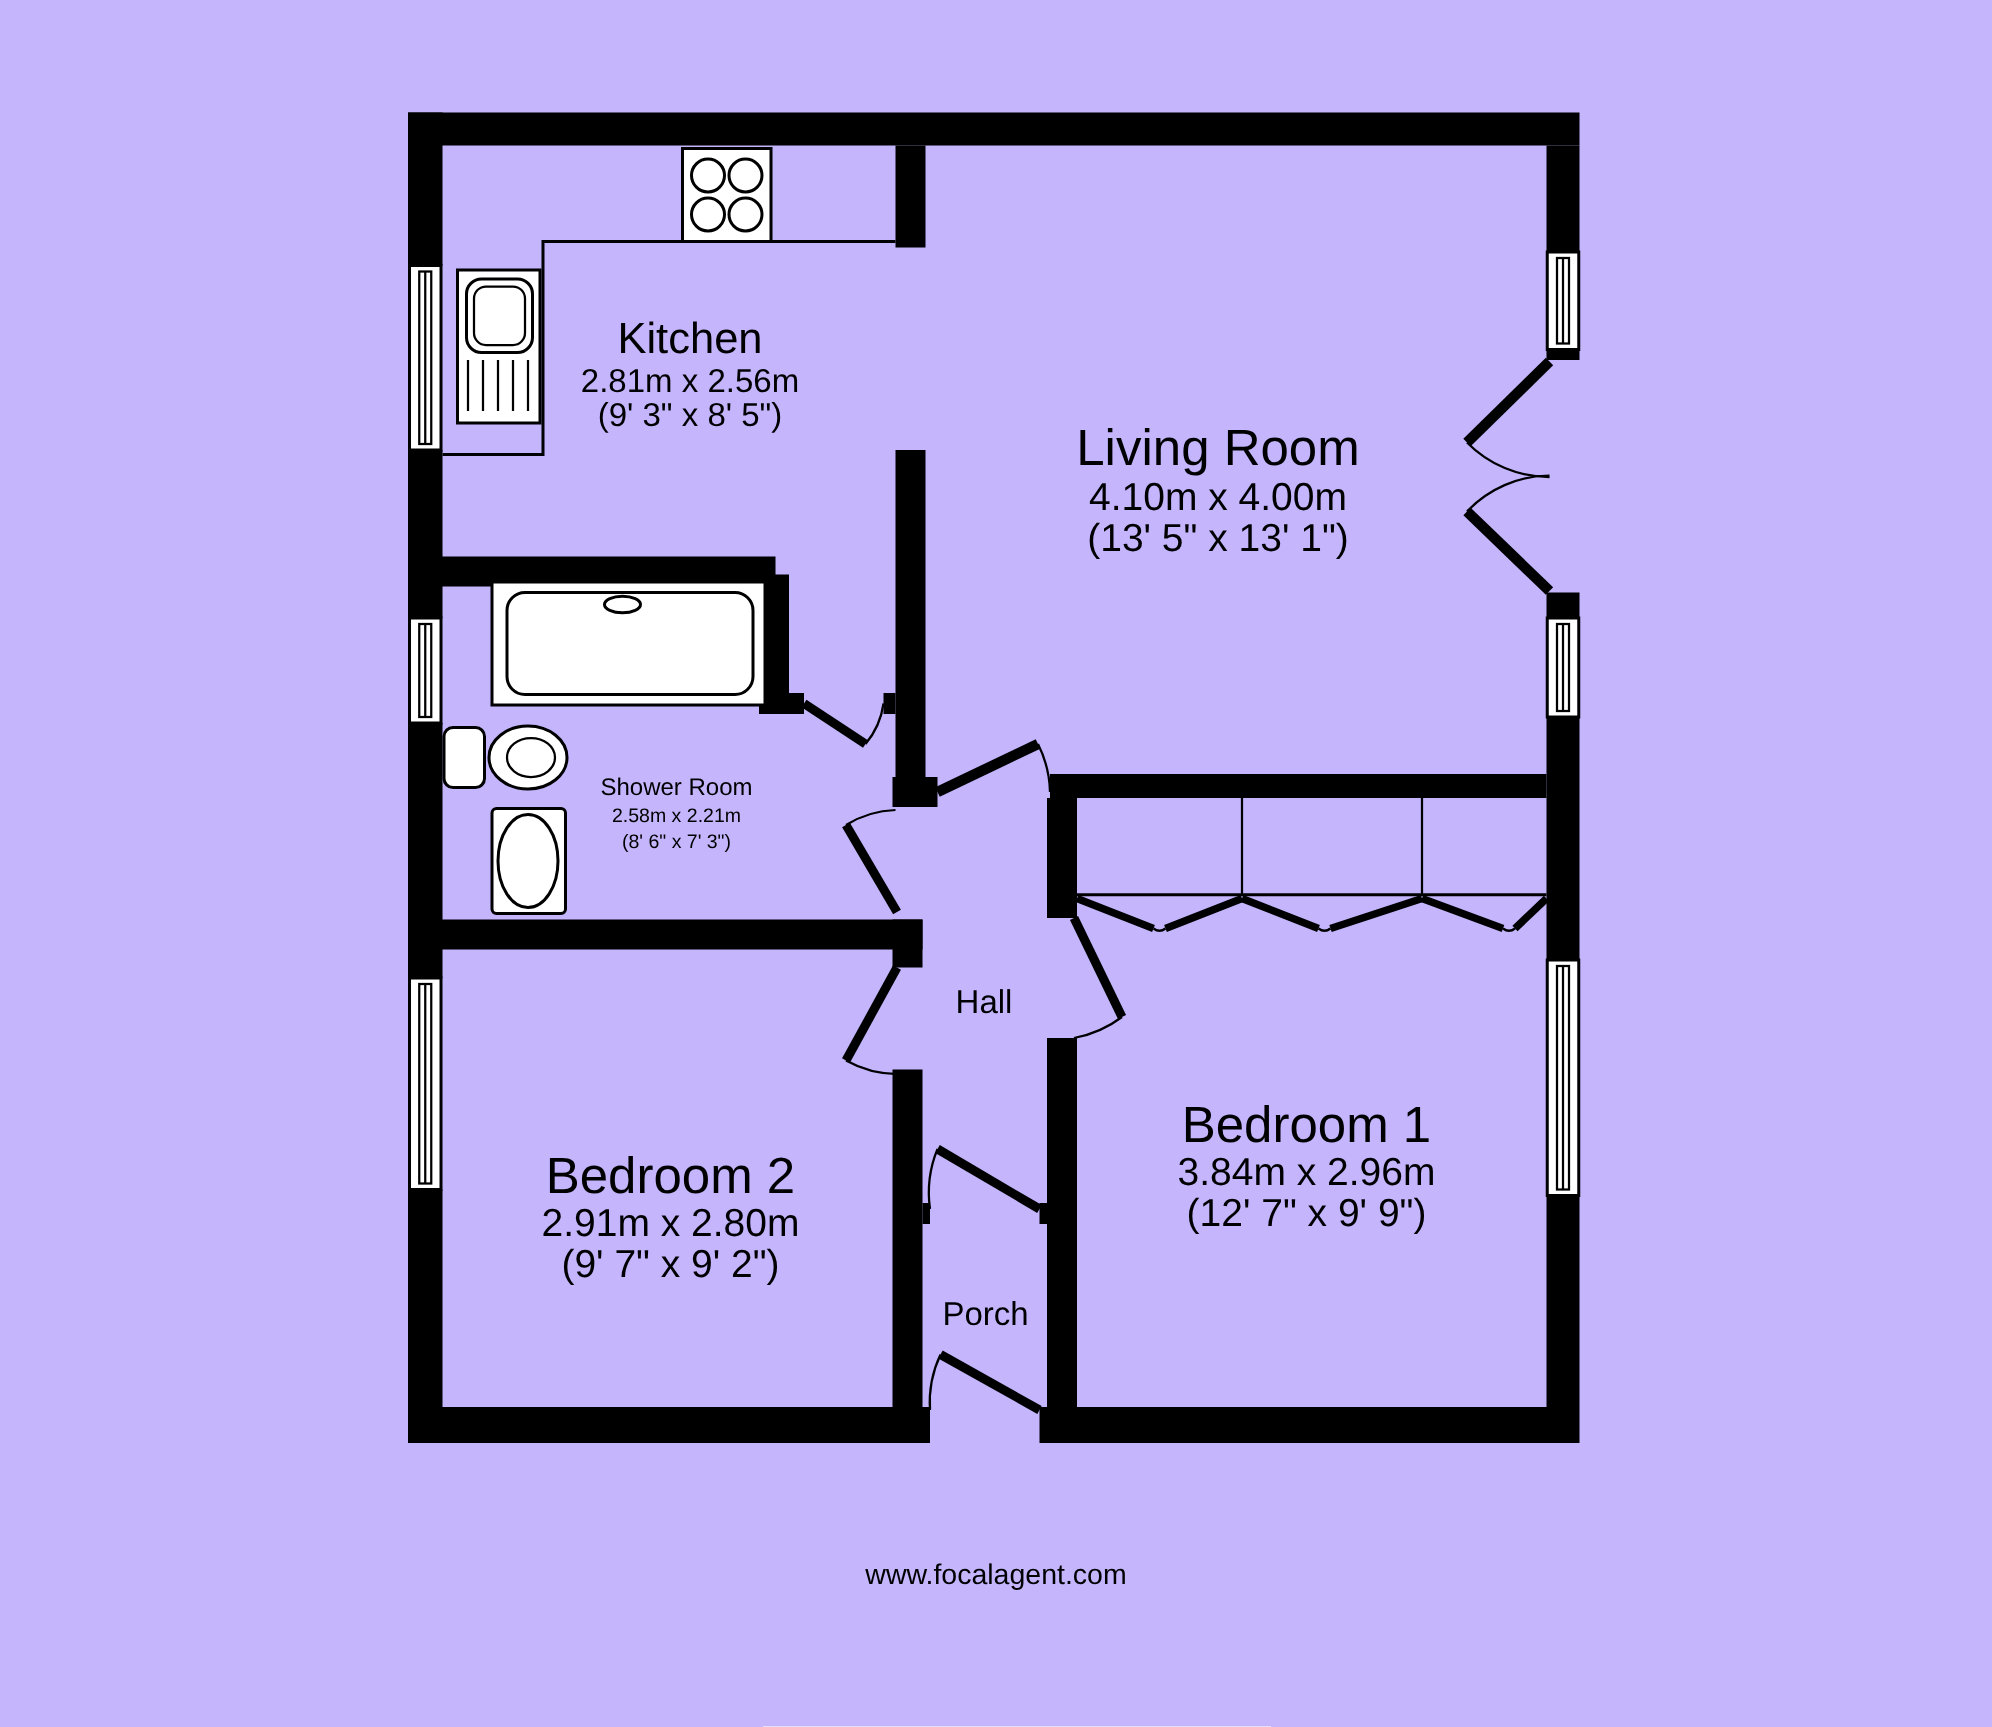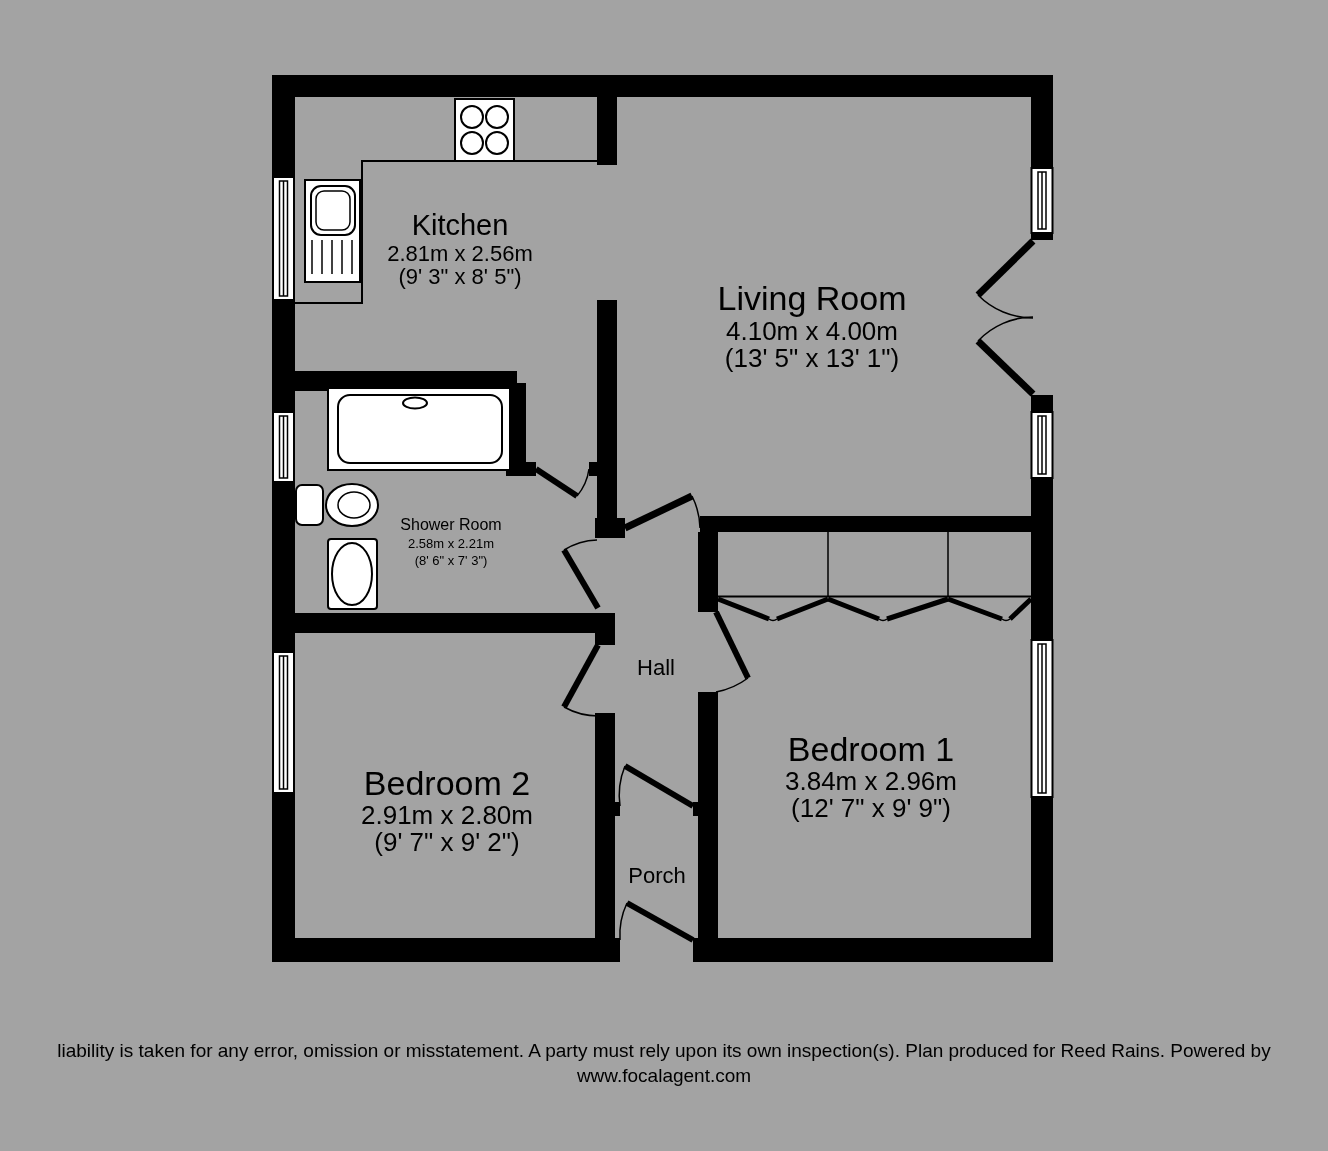--- a/index.html
+++ b/index.html
@@ -1,16 +1,16 @@
 <!DOCTYPE html>
 <html><head>
 <meta charset="utf-8">
 <style>
   html,body{margin:0;padding:0;background:#fff;}
-  #screen{position:relative;width:1328px;height:1151px;background:#a3a3a3;overflow:hidden;
+  #screen{position:relative;width:1328px;height:1151px;background:#c4b5fd;overflow:hidden;
           font-family:"Liberation Sans",sans-serif;text-decoration:underline;}
   svg text{font-family:"Liberation Sans",sans-serif;fill:#000;}
   .wall{fill:#000;stroke:none;}
   .win{fill:#fff;stroke:#000;stroke-width:2;}
   .winband{fill:none;stroke:#000;stroke-width:1.5;}
   .fixture{fill:#fff;stroke:#000;stroke-width:2;}
   .thin{stroke:#000;stroke-width:2;fill:none;}
   .thin1{stroke:#000;stroke-width:1.5;fill:none;}
   .leaf{stroke:#000;stroke-width:6;fill:none;stroke-linecap:butt;}
   .leaf7{stroke:#000;stroke-width:7;fill:none;stroke-linecap:butt;}
@@ -223,17 +223,16 @@
       <g>
         <text class="t-name" x="447" y="795">Bedroom 2</text>
         <text class="t-dim" x="447" y="824">2.91m x 2.80m</text>
         <text class="t-dim" x="447" y="851">(9' 7" x 9' 2")</text>
       </g>
     </g>
   </svg>
 
   
   <div id="disclaimer">
-    <div class="dline">liability is taken for any error, omission or misstatement. A party must rely upon its own inspection(s). Plan produced for Reed Rains. Powered by</div>
     <div class="dline">www.focalagent.com</div>
   </div>
 
 </div>
 
 </body></html>

